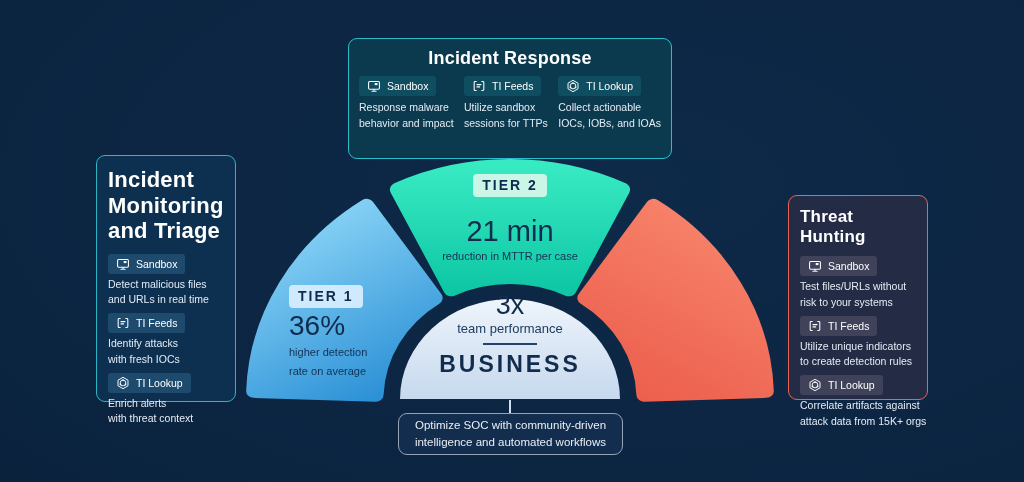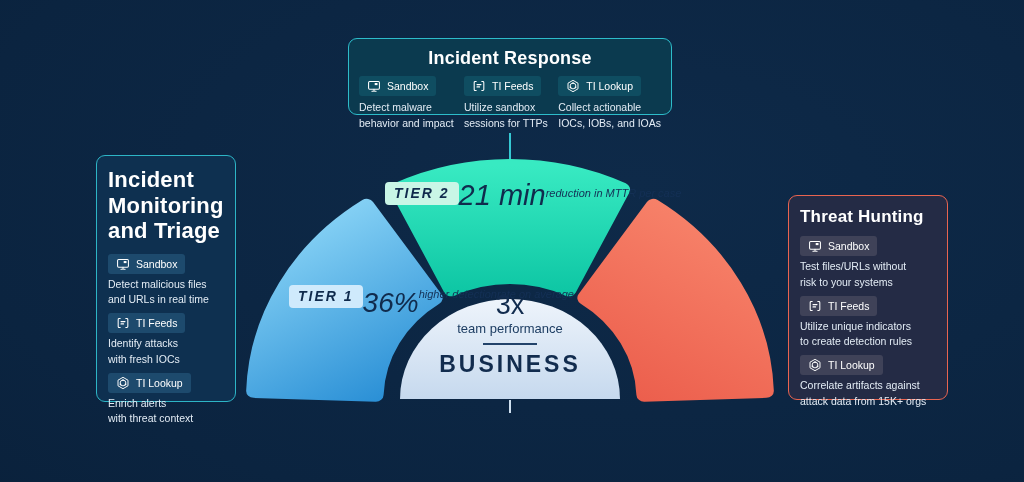--- a/index.html
+++ b/index.html
@@ -19,39 +19,39 @@
   }
   .chip .tool-icon{display:inline-flex;width:14px;height:14px;}
   .chip .tool-icon svg{width:14px;height:14px;}
   .body-line{color:#e3ecf5;font-size:10.5px;line-height:1.5;white-space:nowrap;}
 
   
   #box-monitoring{left:96px;top:155px;width:140px;height:247px;border:1.5px solid #2db5c6;background:#0e3050;padding:11px 11px;}
   #box-monitoring .box-title{font-size:22px;line-height:1.16;margin-bottom:5px;}
   #box-monitoring .chip{background:#1d4a6d;margin:5px 0 3px;}
   
-  #box-response{left:348px;top:38px;width:324px;height:77px;border:1.5px solid #2dbcca;background:#0b3a4f;padding:9px 10px;}
+  #box-response{left:348px;top:38px;width:324px;height:121px;border:1.5px solid #2dbcca;background:#0b3a4f;padding:9px 10px;}
   #box-response .box-title{font-size:18px;text-align:center;margin-bottom:7px;}
   #box-response .cols{display:flex;justify-content:space-between;gap:8px;}
   #box-response .chip{background:#0f4d61;margin-bottom:4px;}
   
-  #box-hunting{left:788px;top:195px;width:160px;height:205px;border:1.5px solid #e96450;background:#242b45;padding:11px 11px;}
+  #box-hunting{left:788px;top:195px;width:140px;height:205px;border:1.5px solid #e96450;background:#242b45;padding:11px 11px;}
   #box-hunting .box-title{font-size:17px;margin-bottom:4px;}
   #box-hunting .chip{background:#3f4258;margin:5px 0 3px;}
   
   #box-footer{left:398px;top:413px;width:225px;height:42px;border:1.4px solid #94a4b6;background:#122d4d;display:flex;flex-direction:column;justify-content:center;align-items:center;}
   #box-footer .body-line{font-size:11.5px;line-height:1.5;color:#e9eff6;}
 
   
   .connector{position:absolute;width:2px;}
   #connector-top{left:509px;top:133px;height:30px;background:#36c9d3;}
   #connector-bottom{left:509px;top:400px;height:13px;background:#cfe0ef;}
 
   
-  .tier-block{position:absolute;display:flex;flex-direction:row;font-style:italic;}
+  .tier-block{position:absolute;display:flex;flex-direction:column;}
   .tier-pill{
     display:inline-block;border-radius:4px;padding:3px 9px 4px;
     font-size:14px;font-weight:700;letter-spacing:2px;color:#102b4d;white-space:nowrap;
   }
   .tier-value{font-size:28px;font-weight:500;color:#102b4d;line-height:1.25;white-space:nowrap;}
   .tier-desc{font-size:11px;line-height:1.75;color:#143055;white-space:nowrap;}
 
   #tier1-block{left:289px;top:285px;align-items:flex-start;text-align:left;}
   #tier2-block{left:385px;top:174px;width:250px;align-items:center;text-align:center;}
   #tier3-block{right:297px;top:285px;align-items:flex-end;text-align:right;}
@@ -100,21 +100,21 @@
 
   <div class="tier-block" id="tier1-block">
     <span class="tier-pill" style="background: rgb(207, 234, 252);">TIER 1</span>
     <div class="tier-value">36%</div>
     <div class="tier-desc">higher detection</div>
     <div class="tier-desc">rate on average</div>
   </div>
 
   <div class="tier-block" id="tier2-block">
     <span class="tier-pill" style="background: rgb(201, 246, 230);">TIER 2</span>
-    <div class="tier-value" style="margin-top:3px;">21 min</div>
+    <div class="tier-value" style="margin-top:16px;">21 min</div>
     <div class="tier-desc" style="line-height:1.3;">reduction in MTTR per case</div>
   </div>
 
 
   <div id="center-block">
     <div id="center-value">3x</div>
     <div id="center-sub">team performance</div>
     <div id="center-divider"></div>
     <div class="center-heading">BUSINESS</div>
   </div>
@@ -174,21 +174,21 @@
         <span class="chip">
           <span class="tool-icon">
               <svg viewBox="0 0 16 16" fill="none" stroke="#fff" stroke-width="1.2" stroke-linecap="round">
                 <rect x="1.8" y="2.8" width="12.4" height="8.8" rx="1.2"></rect>
                 <rect x="8.8" y="4.6" width="3.2" height="2.4" fill="#fff" stroke="none"></rect>
                 <path d="M8 11.6v2M5.6 13.9h1.6M8.8 13.9h1.6"></path>
               </svg>
             </span>
           <span>Sandbox</span>
         </span>
-        <div class="body-line">Detect malware</div>
+        <div class="body-line">Response malware</div>
         <div class="body-line">behavior and impact</div>
       </div>
       <div>
         <span class="chip">
           <span class="tool-icon">
               <svg viewBox="0 0 16 16" fill="none" stroke="#fff" stroke-width="1.2" stroke-linecap="round">
                 <path d="M4.8 2.8H3.6a1.1 1.1 0 0 0-1.1 1.1v8.2a1.1 1.1 0 0 0 1.1 1.1h1.2"></path>
                 <path d="M11.2 2.8h1.2a1.1 1.1 0 0 1 1.1 1.1v8.2a1.1 1.1 0 0 1-1.1 1.1h-1.2"></path>
                 <path d="M5.7 6.4h4.6M5.7 9h3"></path>
               </svg>
@@ -258,14 +258,18 @@
               <circle cx="10.9" cy="9.7" r="1" fill="#fff" stroke="none"></circle>
             </svg>
           </span>
         <span>TI Lookup</span>
       </span>
       <div class="body-line">Correlate artifacts against</div>
       <div class="body-line">attack data from 15K+ orgs</div>
     </div>
   </div>
 
+  <div class="callout" id="box-footer">
+    <div class="body-line">Optimize SOC with community-driven</div>
+    <div class="body-line">intelligence and automated workflows</div>
+  </div>
 
 </div>
 
 </body></html>

